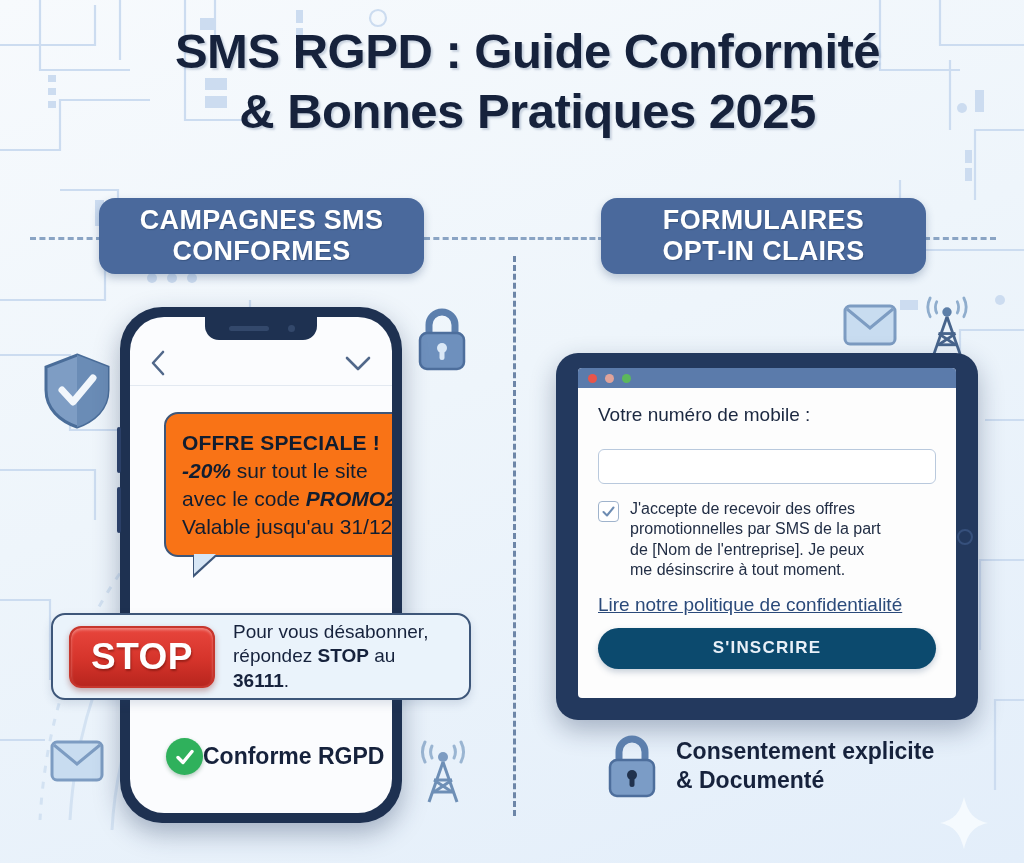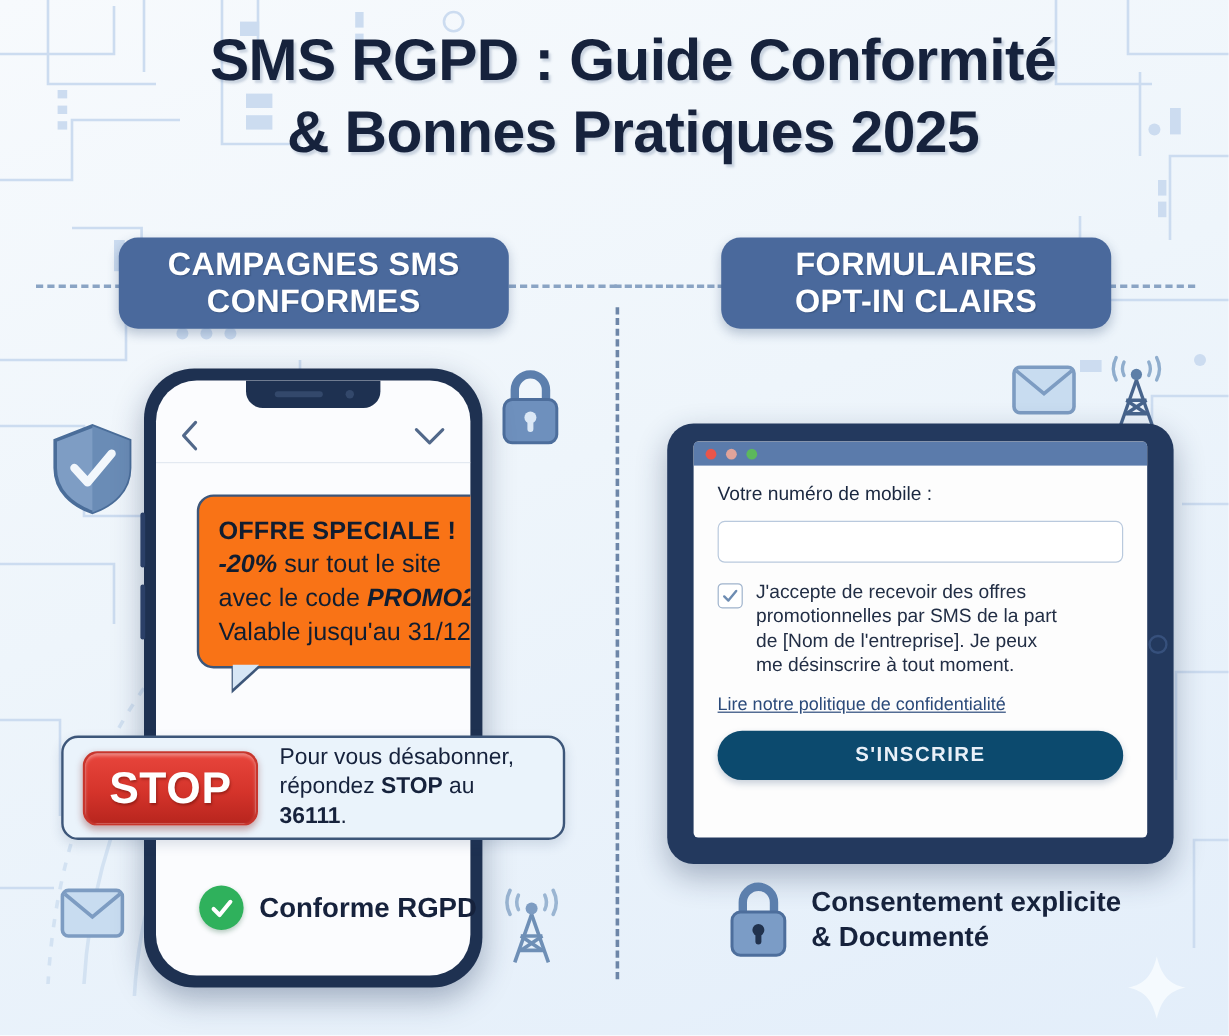--- a/index.html
+++ b/index.html
@@ -136,21 +136,21 @@
     text-shadow: 1px 2px 2px rgba(90,10,5,0.45);
     box-shadow: 0 3px 6px rgba(120,20,15,0.35), inset 0 2px 3px rgba(255,255,255,0.35);
     flex: 0 0 auto;
   }
   #stop-text { font-size: 19px; color: #16223c; line-height: 1.28; }
   #stop-text b { font-weight: bold; }
 
   
   #conforme {
     position: absolute; left: 166px; top: 738px;
-    display: flex; align-items: center; gap: 13px;
+    display: flex; align-items: center; 
   }
   #conforme .lbl { font-size: 23px; font-weight: bold; color: #16223c; }
   .check-circle {
     width: 37px; height: 37px; border-radius: 50%;
     background: #2fb15c;
     display: flex; align-items: center; justify-content: center;
     box-shadow: 0 2px 4px rgba(20,90,45,0.3);
   }
 
   
@@ -165,35 +165,35 @@
   #tablet-screen {
     width: 100%; height: 100%;
     background: #fdfdfd; border-radius: 4px; overflow: hidden;
   }
   #browser-bar {
     height: 20px; background: #5b7bab;
     display: flex; align-items: center; gap: 8px; padding-left: 10px;
   }
   .dot { width: 9px; height: 9px; border-radius: 50%; }
   #form-body { padding: 16px 20px 0 20px; }
-  .form-label { font-size: 16px; color: #1b2840; margin-bottom: 12px; }
+  .form-label { font-size: 19px; color: #1b2840; margin-bottom: 23px; }
   .form-input {
     width: 100%; height: 35px;
     background: #fff; border: 1.6px solid #b9c9dd; border-radius: 6px;
   }
   .consent-row { display: flex; gap: 11px; margin-top: 15px; }
   .chkbox {
     flex: 0 0 auto; width: 21px; height: 21px; margin-top: 2px;
     background: #fff; border: 1.6px solid #9fb3cc; border-radius: 4px;
     display: flex; align-items: center; justify-content: center;
   }
   .consent-text { font-size: 16px; line-height: 1.28; color: #222e45; }
   .privacy-link {
     display: inline-block; margin-top: 13px;
-    font-size: 15px; color: #2b4a7a; text-decoration: underline;
+    font-size: 19px; color: #2b4a7a; text-decoration: underline;
   }
   #submit-btn {
     margin-top: 12px; width: 100%; height: 41px;
     background: #0c4a6e; border-radius: 21px;
     color: #e9f0f8; font-size: 17px; font-weight: bold; letter-spacing: 1.2px;
     display: flex; align-items: center; justify-content: center;
     box-shadow: 0 3px 6px rgba(40,70,110,0.25);
   }
   #tablet-home {
     position: absolute; right: 5px; top: 50%; transform: translateY(-50%);

